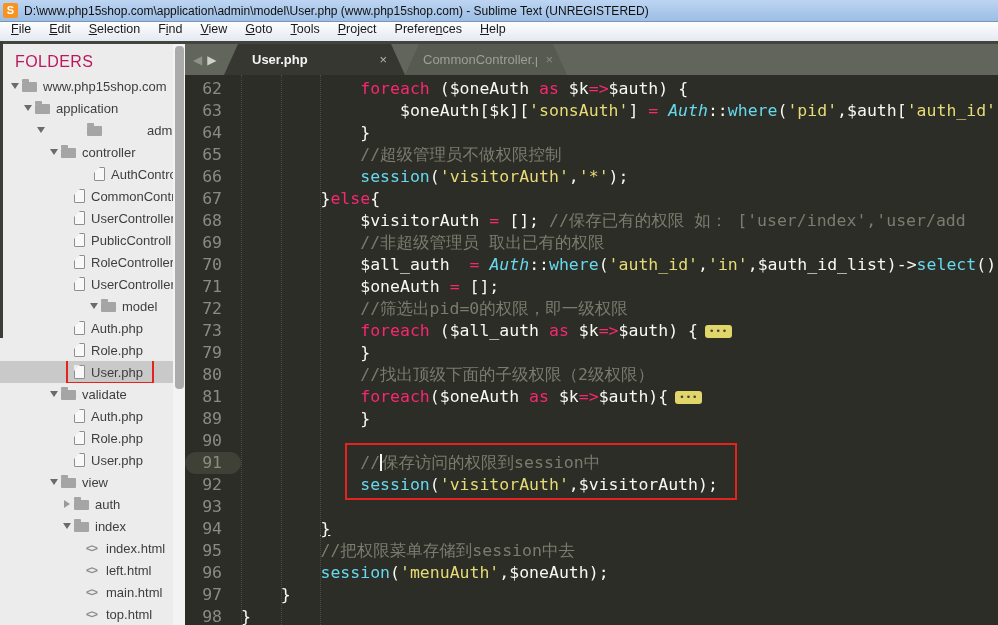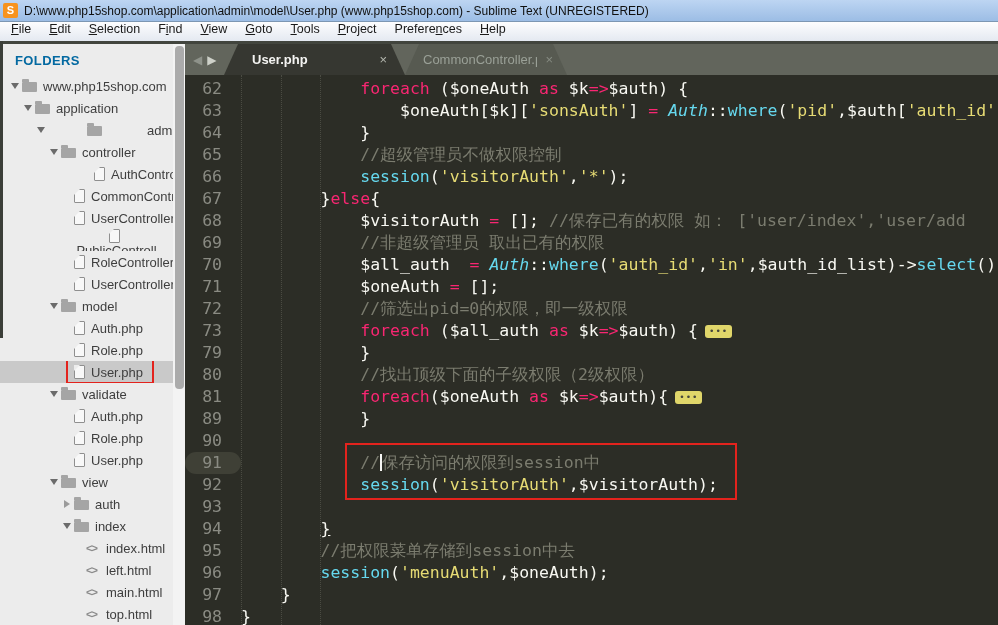--- a/index.html
+++ b/index.html
@@ -18,21 +18,21 @@
   .menubar { height:19px; background:linear-gradient(#fdfdfe,#e4e9f1); display:flex; padding-left:2px; }
   .menu-item { font-size:12.5px; color:#1a1a1a; padding:0 9px; cursor:default; }
   .menu-item u { text-decoration:underline; }
   .dark-strip { height:3px; background:#42453e; }
 
   
   .main { display:flex; height:581px; }
 
   
   .sidebar { position:relative; width:185px; background:#ececec; overflow:hidden; flex:none; }
-  .folders-header { height:31px; padding:9px 0 0 15px; font-size:13px; font-weight:bold; color:#0369a1; letter-spacing:.4px; }
+  .folders-header { height:31px; padding:9px 0 0 15px; font-size:16px; font-weight:normal; color:#be185d; letter-spacing:.4px; }
   .tree { width:173px; overflow:hidden; }
   .tree-row { position:relative; height:22px; display:flex; align-items:center; font-size:13px; color:#3e3e3e; white-space:nowrap; overflow:hidden; }
   .tree-row.sel { background:#c9c9c9; }
   .arrow { flex:none; width:13px; display:inline-flex; justify-content:center; }
   .arrow.open::before { content:''; border-left:4.5px solid transparent; border-right:4.5px solid transparent; border-top:6px solid #6b6b6b; }
   .arrow.closed::before { content:''; border-top:4.5px solid transparent; border-bottom:4.5px solid transparent; border-left:6px solid #9b9b9b; }
   .icon-folder { flex:none; width:15px; height:10px; background:#a5a5a5; border-radius:1px; position:relative; margin:2px 6px 0 1px; }
   .icon-folder::before { content:''; position:absolute; top:-3px; left:0; width:7px; height:3px; background:#a5a5a5; border-radius:1px 1px 0 0; }
   .icon-file { flex:none; width:11px; height:14px; border:1.5px solid #8f8f8f; border-radius:1px; background:#f8f8f8; position:relative; margin:0 6px 0 1px; }
   .icon-file::before { content:''; position:absolute; left:-1.5px; top:-1.5px; border:3px solid; border-color:#ececec transparent transparent #ececec; }
@@ -133,36 +133,36 @@
           <div class="tree-row" style="padding-left: 60px;">
             <span class="arrow"></span>
             <span class="icon-file"></span>
             <span class="tree-label">CommonContr</span>
           </div>
           <div class="tree-row" style="padding-left: 60px;">
             <span class="arrow"></span>
             <span class="icon-file"></span>
             <span class="tree-label">UserController</span>
           </div>
-          <div class="tree-row" style="padding-left: 60px; flex-direction: column;">
+          <div class="tree-row" style="padding-left: 60px;">
             <span class="arrow"></span>
             <span class="icon-file"></span>
             <span class="tree-label">PublicControll</span>
           </div>
           <div class="tree-row" style="padding-left: 60px;">
             <span class="arrow"></span>
             <span class="icon-file"></span>
             <span class="tree-label">RoleController</span>
           </div>
           <div class="tree-row" style="padding-left: 60px;">
             <span class="arrow"></span>
             <span class="icon-file"></span>
             <span class="tree-label">UserController</span>
           </div>
-          <div class="tree-row" style="padding-left: 47px;">
+          <div class="tree-row" style="padding-left: 47px; margin-left: 40px;">
             <span class="arrow open"></span>
             <span class="icon-folder"></span>
             <span class="tree-label">model</span>
           </div>
           <div class="tree-row" style="padding-left: 60px;">
             <span class="arrow"></span>
             <span class="icon-file"></span>
             <span class="tree-label">Auth.php</span>
           </div>
           <div class="tree-row" style="padding-left: 60px;">

